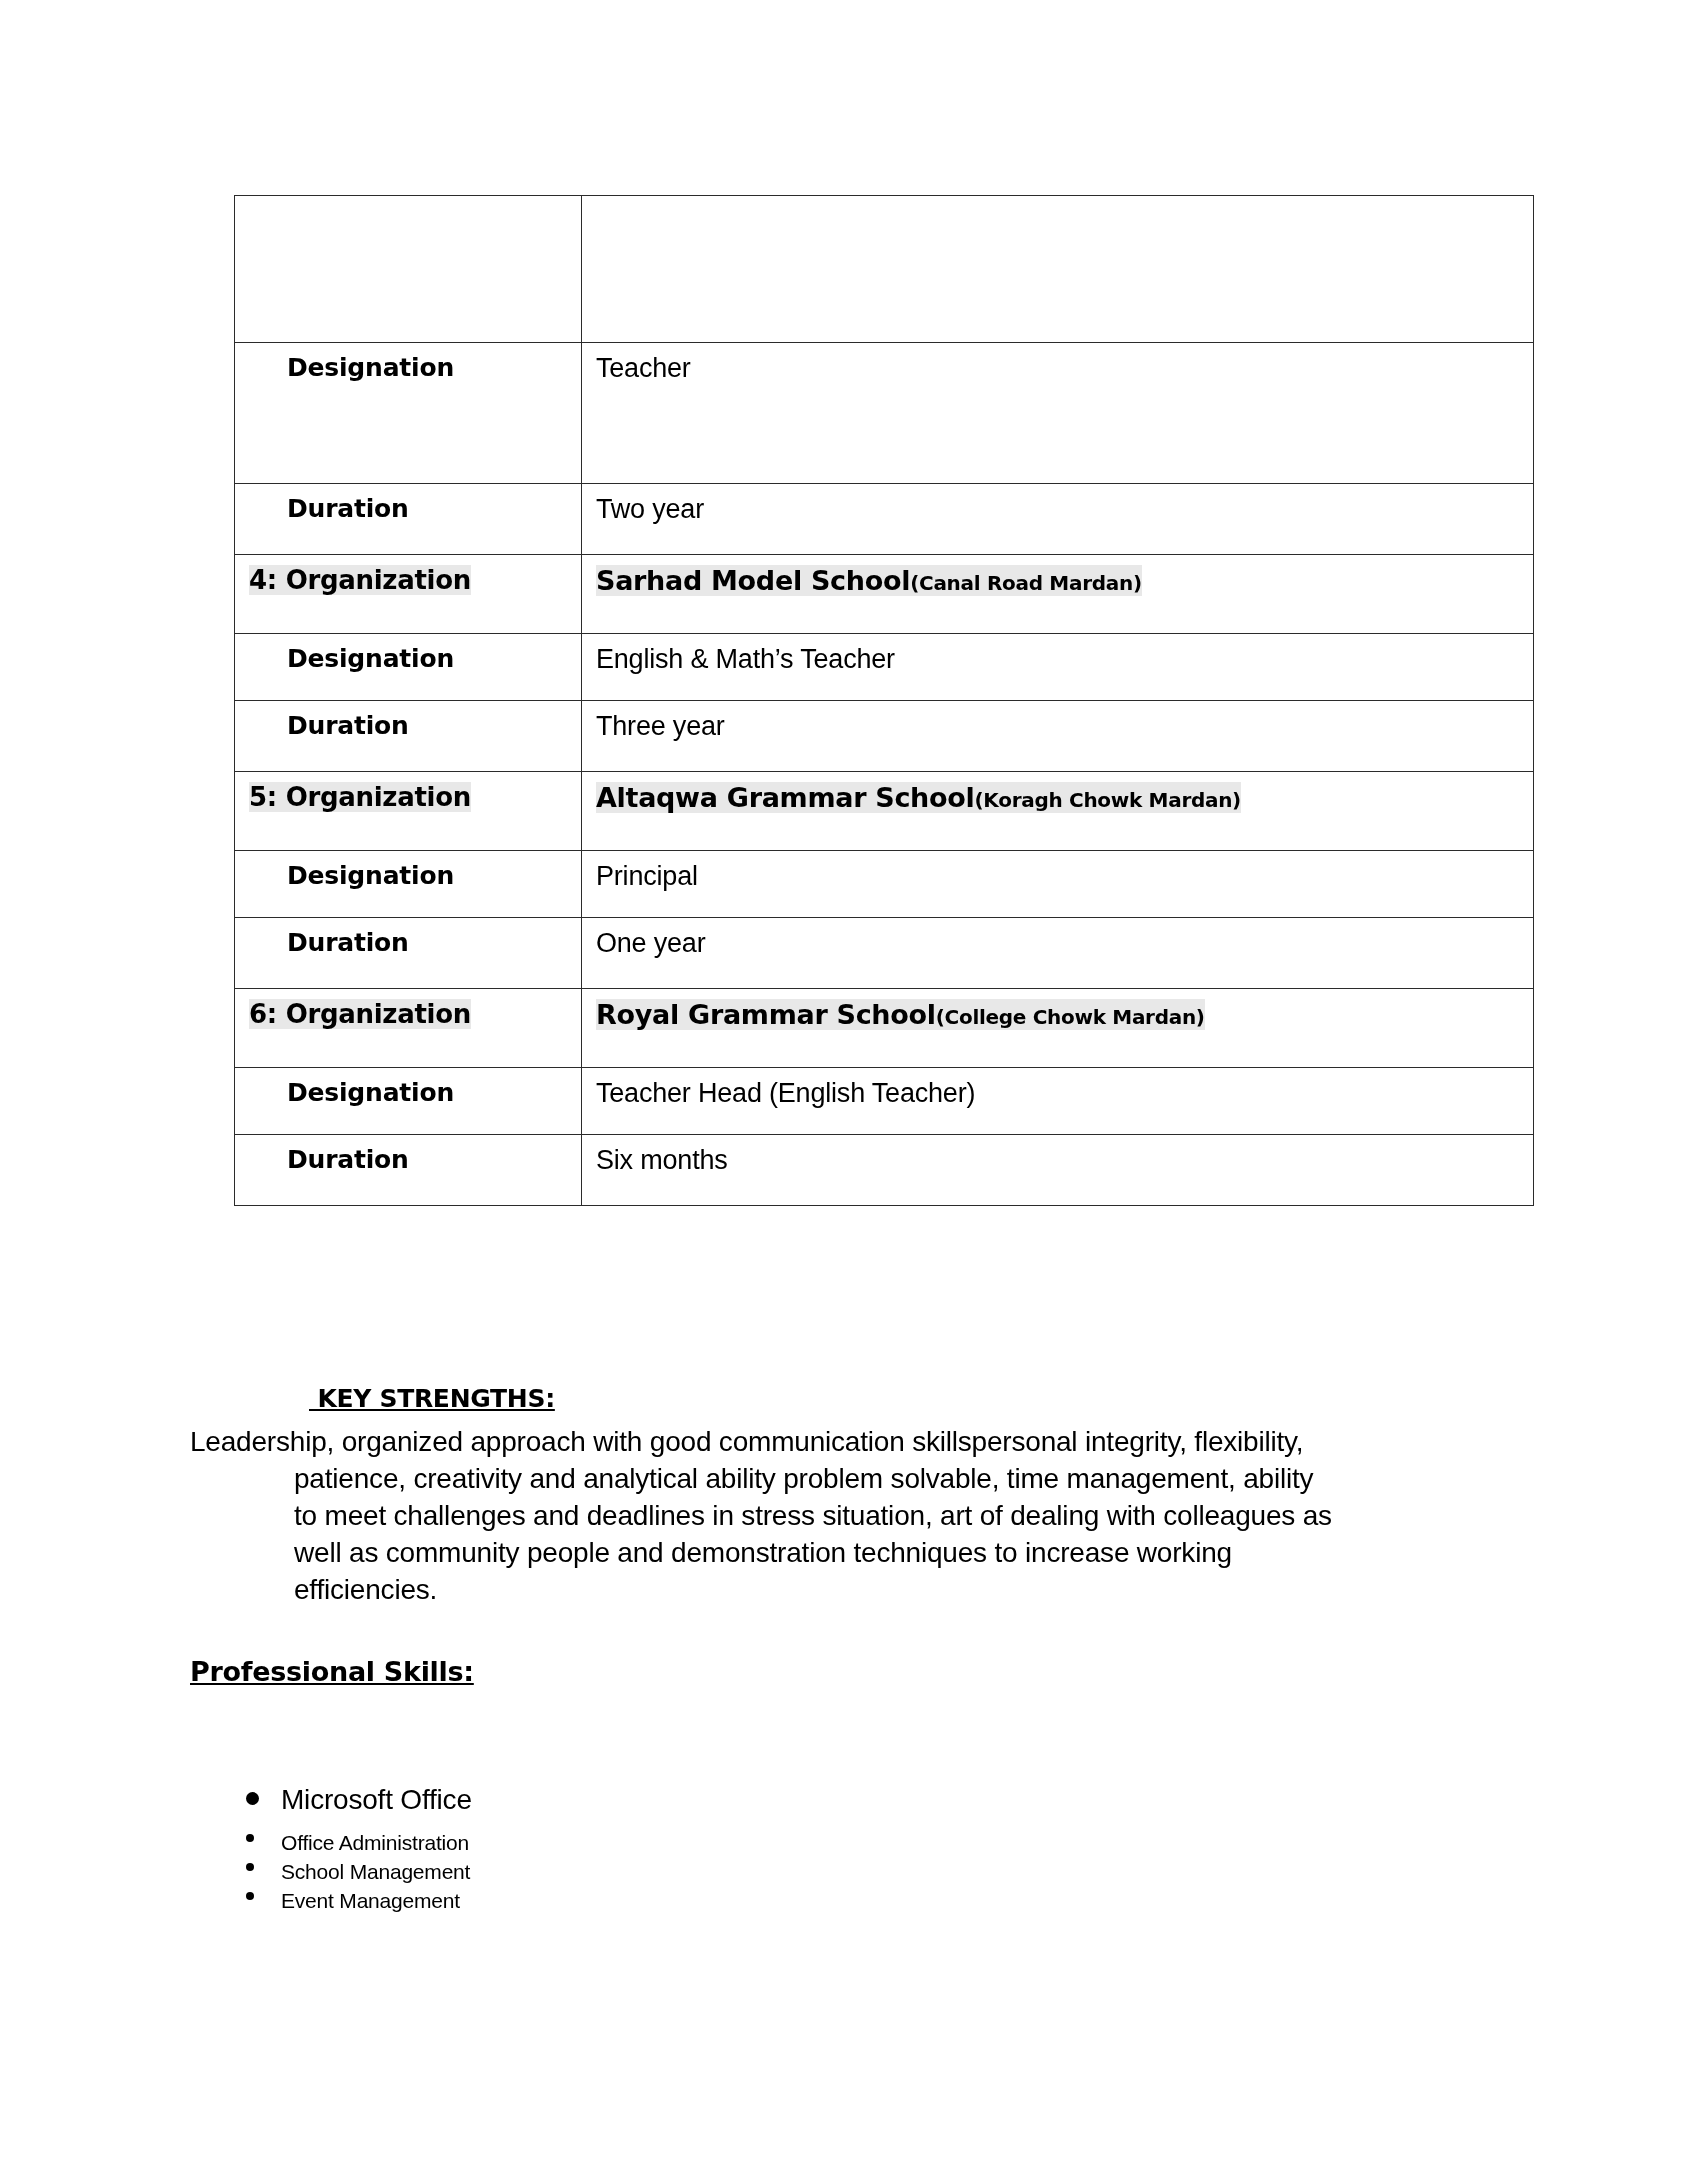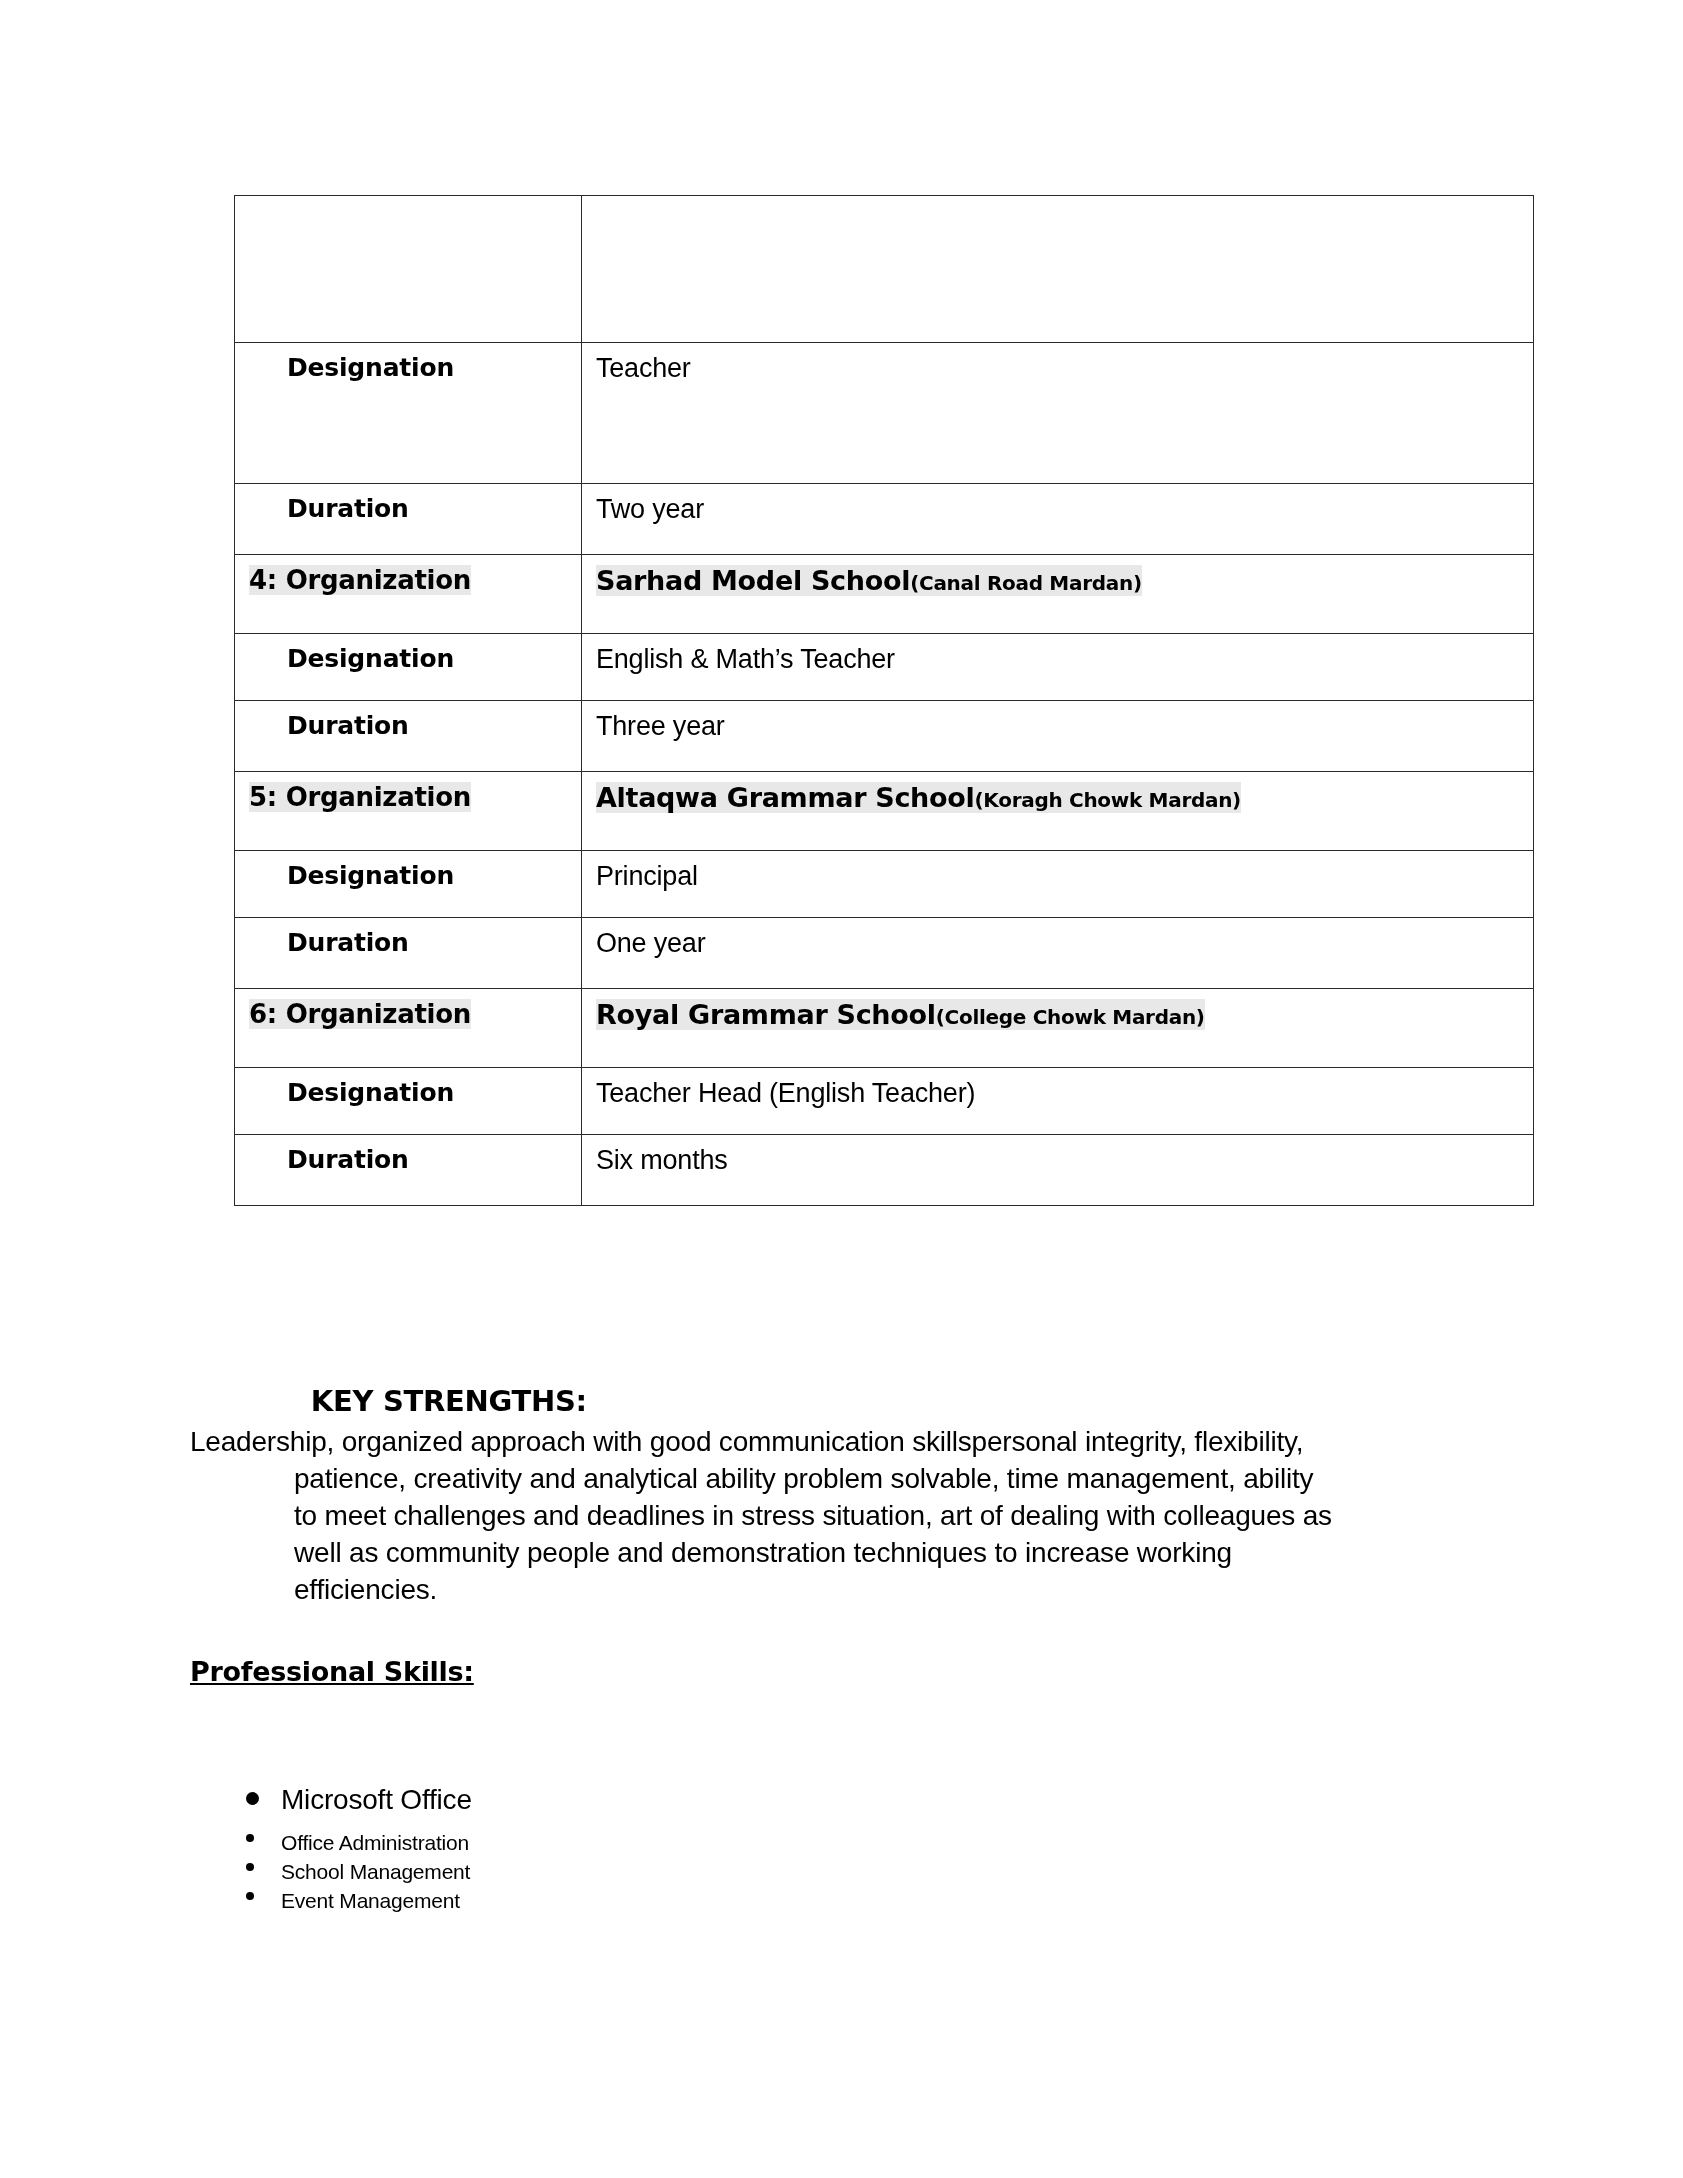--- a/index.html
+++ b/index.html
@@ -92,25 +92,26 @@
   
   .r-blank   { height: 147px; }
   .r-tall    { height: 141px; }
   .r-mid     { height: 71px; padding-left: 27px;  }
   .r-org     { height: 79px;  }
   .r-short   { height: 67px;  }
 
   
   .key-head {
     position: absolute;
-    left: 301px;
+    left: 309px;
     top: 1384px;
     font-family: "DejaVu Sans", sans-serif;
     font-weight: bold;
-    font-size: 29px;
+    font-size: 25px;
+    text-decoration: underline;
     letter-spacing: -0.3px;
     white-space: pre;
   }
   .key-body {
     position: absolute;
     left: 190px;
     top: 1423px;
     width: 1272px;
     font-family: "Liberation Sans", sans-serif;
     font-size: 28px;

